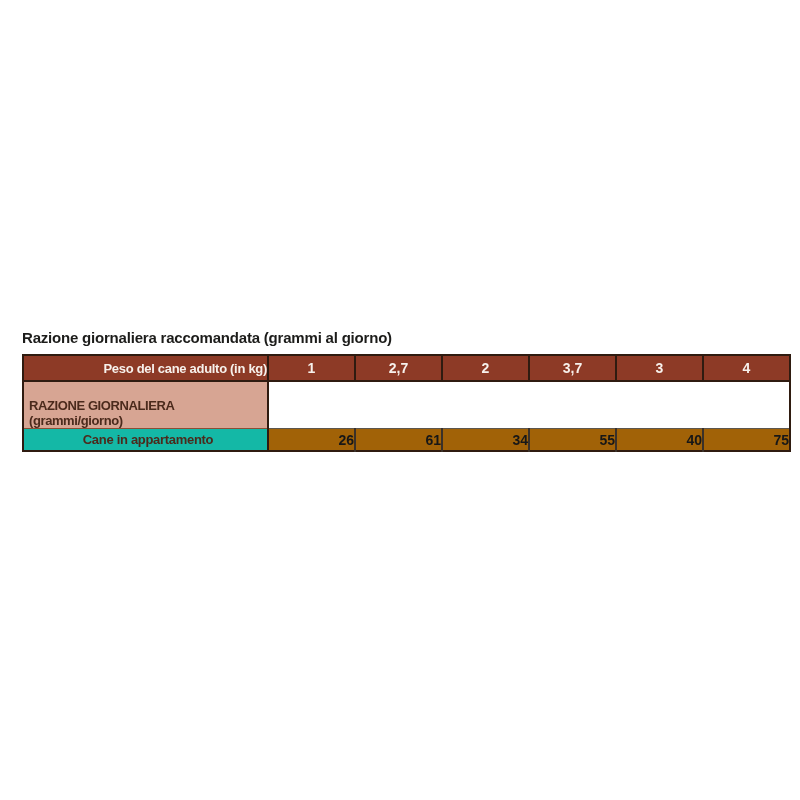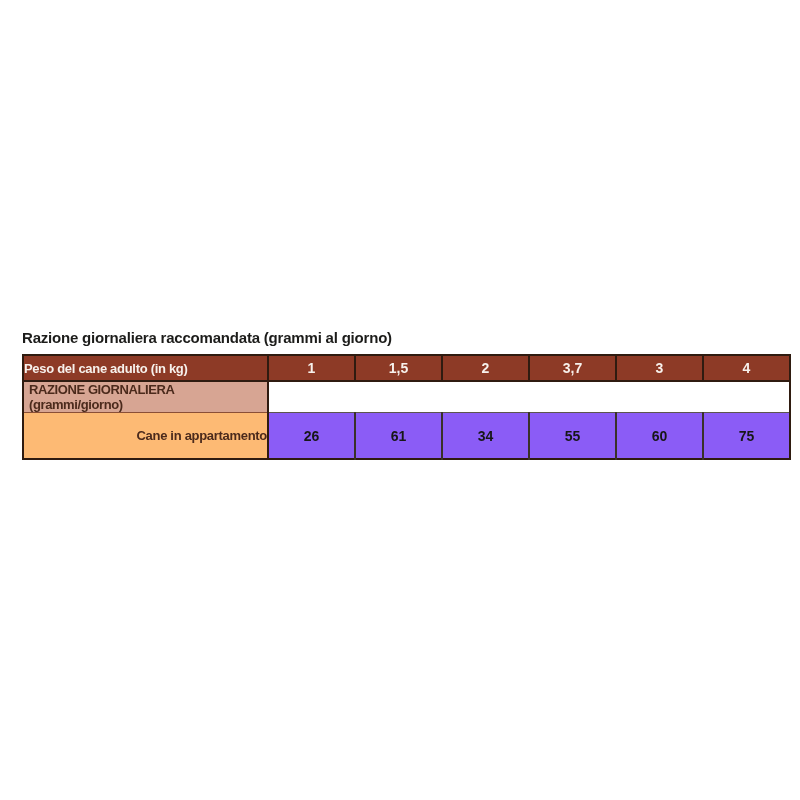--- a/index.html
+++ b/index.html
@@ -38,21 +38,21 @@
   col.c-num   { width: 87px;  }
 
   
   tr.header-row th {
     background: #8d3a26;
     border: 2px solid #2f1b10;
     height: 24px;
     padding: 0;
   }
   th.header-label {
-    text-align: left;
+    text-align: right;
     padding-left: 5px;
     color: #f7f1ec;
     font-size: 13px;
     font-weight: 700;
     letter-spacing: -0.3px;
     margin-top: 48px;
   }
   th.header-num {
     text-align: center;
     color: #f7f1ec;
@@ -62,51 +62,51 @@
 
   
   tr.sub-row td { height: 21px; }
   td.sub-label {
     background: #d7a593;
     color: #4b2a1c;
     font-size: 13px;
     font-weight: 700;
     letter-spacing: -0.4px;
     text-align: left;
-    padding: 0 0 0 5px;
+    padding: 16px 0 0 5px;
     border-left: 2px solid #2f1b10;
     border-right: 2px solid #2f1b10;
     border-bottom: 1px solid #8a4f36;
   }
   td.merged-cell {
     background: #ffffff;
     border-bottom: 1px solid #5c564e;
   }
 
   
   tr.data-row td { height: 21px; }
   td.row-label {
-    background: #fdba74;
+    background: #14b8a6;
     color: #4b2a1c;
     font-size: 13px;
     font-weight: 700;
     letter-spacing: -0.3px;
-    text-align: right;
+    text-align: center;
     padding: 0 0 0 5px;
     border-top: 1px solid #8a4f36;
     border-left: 2px solid #2f1b10;
     border-right: 2px solid #2f1b10;
   }
   td.value-cell {
-    background: #8b5cf6;
+    background: #a16207;
     color: #171717;
     font-size: 14px;
     font-weight: 700;
-    text-align: center;
-    padding: 12px;
+    text-align: right;
+    padding: 0;
     border-top: 1px solid #5c564e;
     border-left: 2px solid #3a3129;
   }
   td.value-cell.first-val { border-left: 2px solid #2f1b10; }
 </style>
 </head>
 <body>
 
 <div class="page">
   <div class="content">
@@ -120,39 +120,39 @@
           <col class="c-num">
           <col class="c-num">
         <col class="c-num">
           <col class="c-num">
           <col class="c-num">
       </colgroup>
       <tbody>
         <tr class="header-row">
           <th class="header-label">Peso del cane adulto (in kg)</th>
           <th class="header-num">1</th>
-          <th class="header-num">1,5</th>
+          <th class="header-num">2,7</th>
           <th class="header-num">2</th>
           <th class="header-num">3,7</th>
           <th class="header-num">3</th>
           <th class="header-num">4</th>
         </tr>
 
         <tr class="sub-row">
           <td class="sub-label">RAZIONE GIORNALIERA (grammi/giorno)</td>
           <td class="merged-cell" colspan="6"></td>
         </tr>
 
         <tr class="data-row">
           <td class="row-label">Cane in appartamento</td>
           <td class="value-cell first-val">26</td>
           <td class="value-cell">61</td>
           <td class="value-cell">34</td>
           <td class="value-cell">55</td>
-          <td class="value-cell">60</td>
+          <td class="value-cell">40</td>
           <td class="value-cell">75</td>
         </tr>
 
 
       </tbody>
     </table>
   </div>
 </div>
 
 </body></html>

